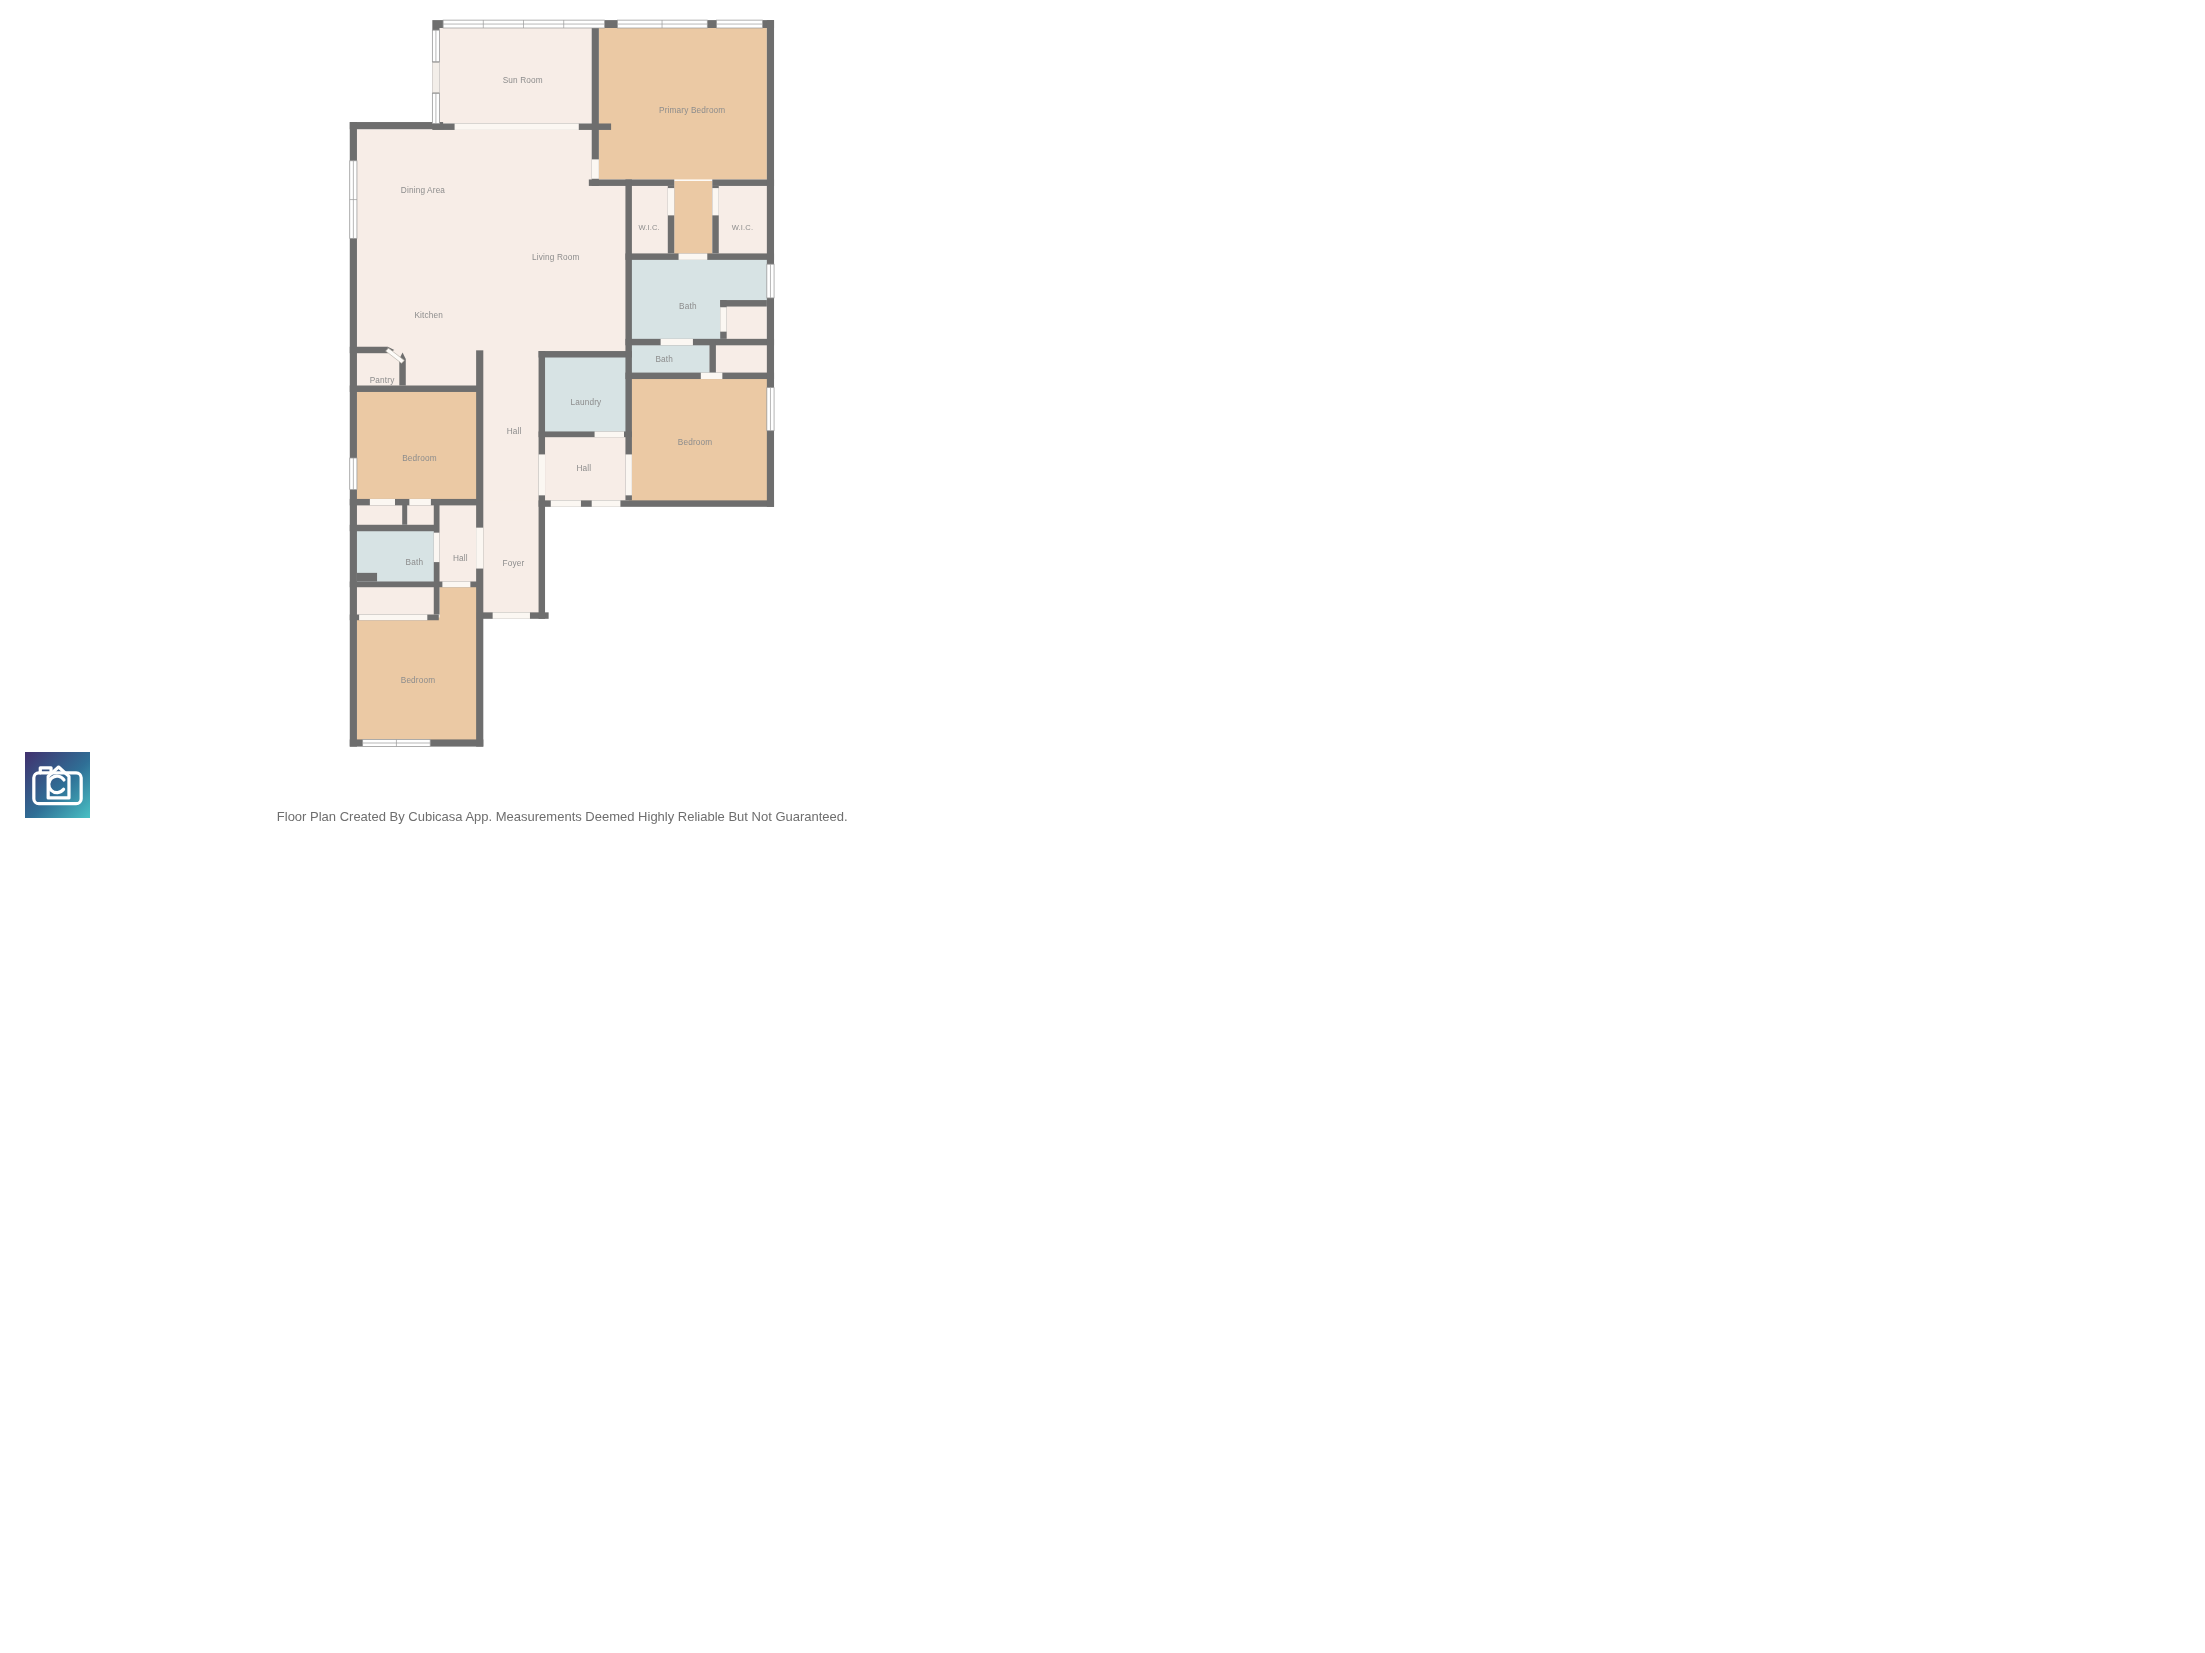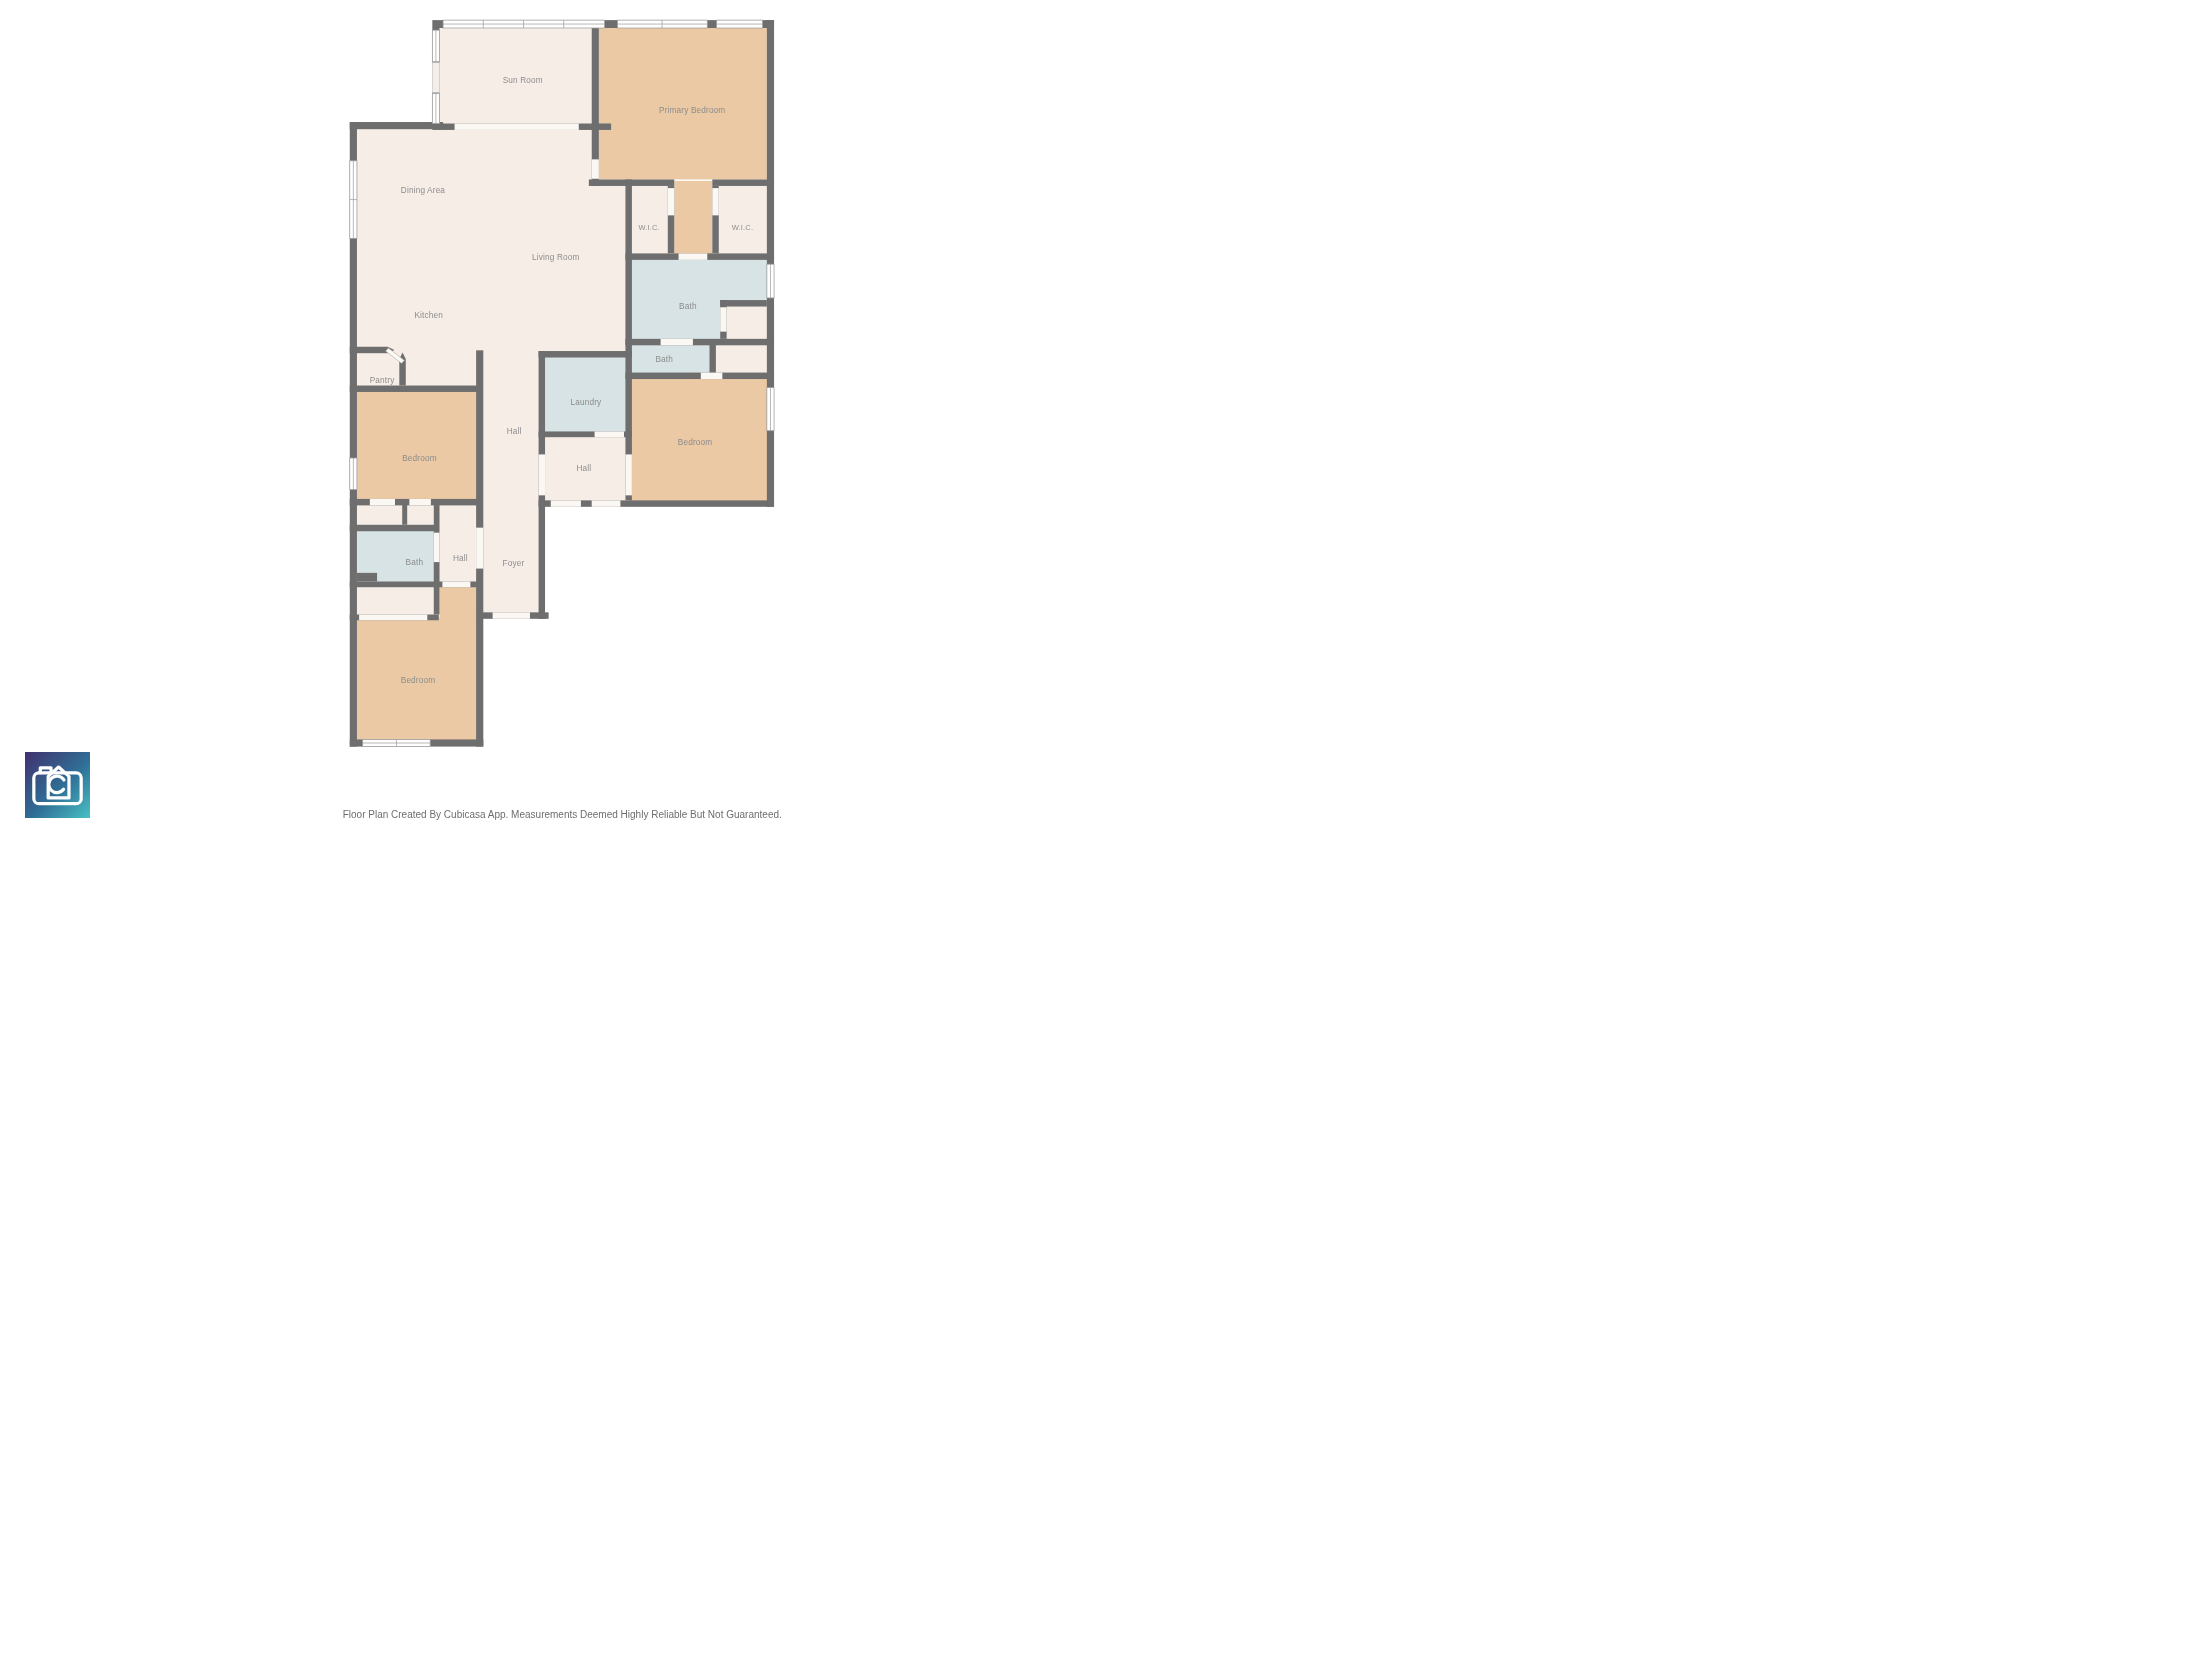--- a/index.html
+++ b/index.html
@@ -27,21 +27,21 @@
   .room-label.small{font-size:10.5px;}
   #cubicasa-logo{
     position:absolute;left:25px;top:752px;width:65px;height:66px;
     background:linear-gradient(135deg,var(--logo_start) 0%,var(--logo_mid) 55%,var(--logo_end) 100%);
   }
   #footer-disclaimer{
     position:absolute;left:0;top:809px;width:100%;
     padding-left:21.5px;box-sizing:border-box;
     text-align:center;
     color:var(--footer_text);
-    font-size:10px;
+    font-size:13px;
   }
 </style>
 </head>
 <body>
 
 <svg id="plan-svg" width="1103" height="827" viewBox="0 0 1536 1152">
 
   <g>
     <path class="floor-cream" d="M497,180 H824 V254 H875 V493 H754 V701 H668 V541 H497 Z"></path>
     <rect class="floor-cream" x="612" y="39" width="212" height="133"></rect>

